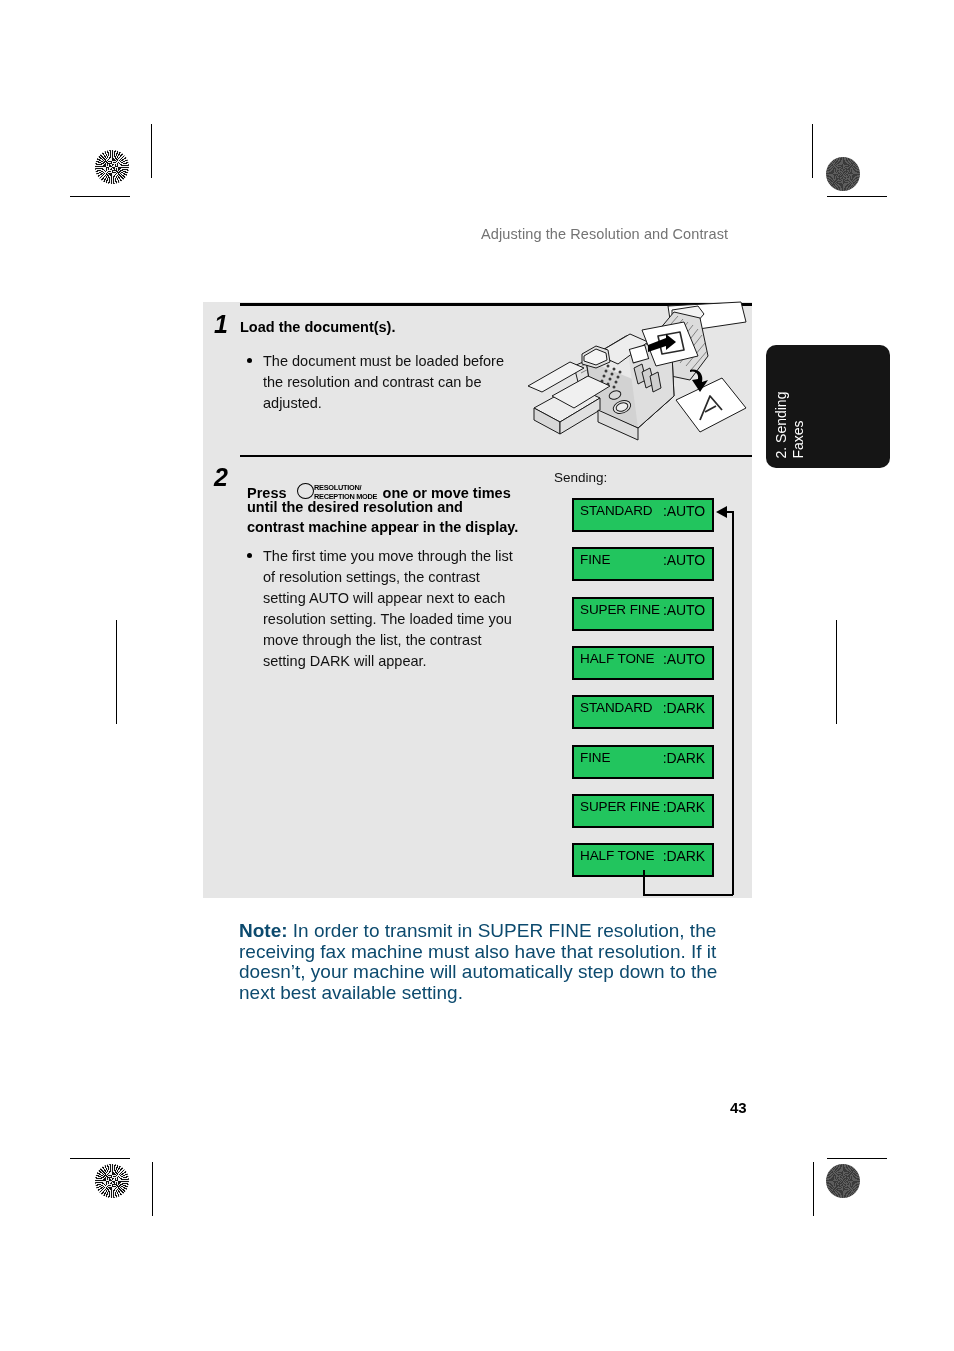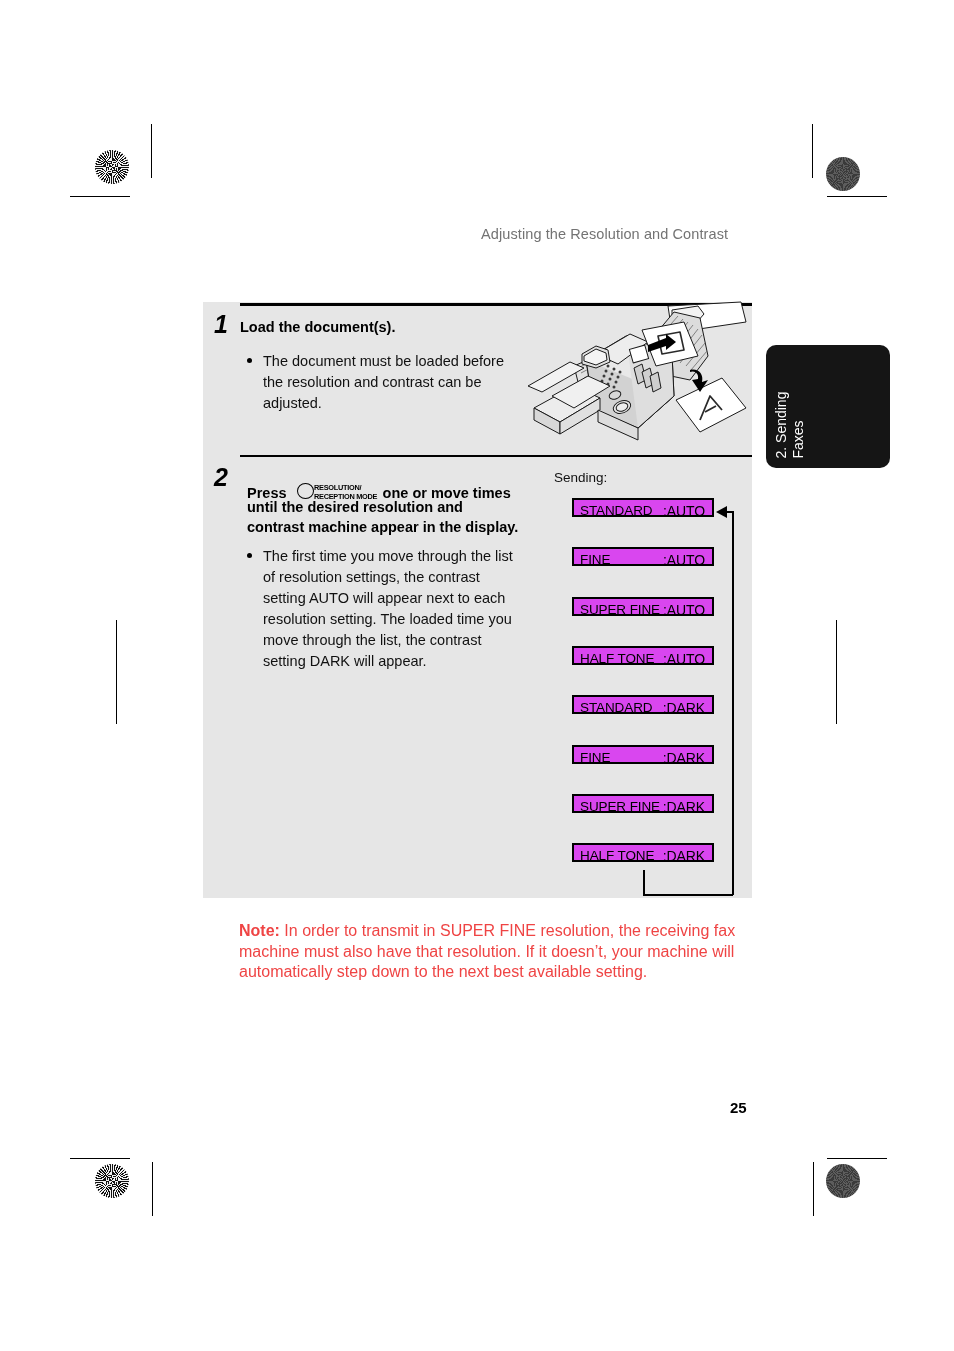--- a/index.html
+++ b/index.html
@@ -167,23 +167,23 @@
     position: absolute;
     left: 570px;
     top: 498px;
     width: 180px;
     height: 392px;
   }
   .fbox {
     position: absolute;
     left: 2px;
     width: 142px;
-    height: 19px;
+    height: 34px;
     border: 2.4px solid #000;
-    background: #d946ef;
+    background: #22c55e;
     box-sizing: border-box;
   }
   .fbox .lbl {
     position: absolute;
     left: 6px;
     top: 3px;
     font-size: 13.5px;
     letter-spacing: -.1px;
     white-space: nowrap;
   }
@@ -230,23 +230,23 @@
     height: 1.8px;
     background: #000;
   }
 
   
   .note {
     position: absolute;
     left: 239px;
     top: 921px;
     width: 500px;
-    font-size: 16px;
+    font-size: 19px;
     line-height: 20.5px;
-    color: #ef4444;
+    color: #0c4a6e;
   }
   .note b { font-weight: bold; }
 
   
   .tab {
     position: absolute;
     left: 766px;
     top: 345px;
     width: 124px;
     height: 123px;
@@ -500,13 +500,13 @@
   <b>Note:</b><span> In order to transmit in SUPER FINE resolution, the receiving fax machine must also have that resolution. If it doesn’t, your machine will automatically step down to the next best available setting.</span>
 </div>
 
 <div class="tab">
   <div class="tab-text">
     <div>2. Sending</div>
     <div>Faxes</div>
   </div>
 </div>
 
-<div class="page-no">25</div>
+<div class="page-no">43</div>
 
 </body></html>

